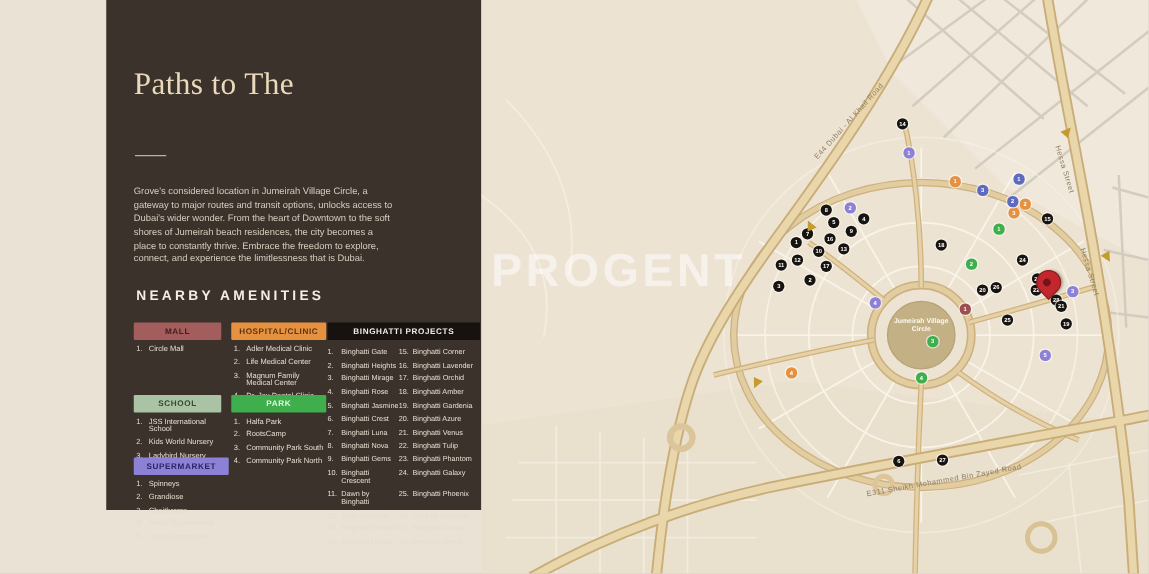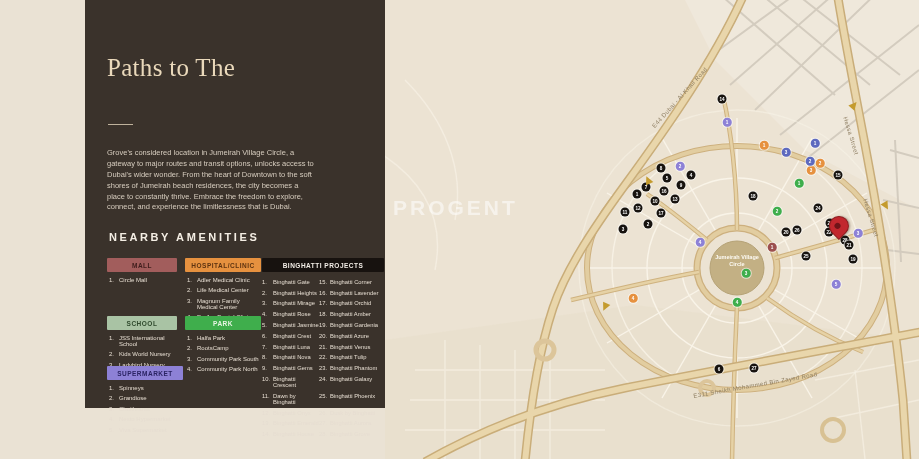--- a/index.html
+++ b/index.html
@@ -24,21 +24,21 @@
   .chip{display:block;text-align:center;font-size:6.5px;font-weight:bold;letter-spacing:.5px;
         padding:3.5px 0;border-radius:1px;}
   .li-row{display:flex;gap:3px;font-size:6px;color:#e6ddd1;margin-top:4.6px;padding-left:2px;}
   .li-num{width:7px;flex:none;}
   .pj-grid{display:grid;grid-template-columns:57px 65px;margin-top:2px;}
   .pj-cell{display:flex;gap:3px;font-size:5.8px;color:#e6ddd1;margin-top:4.8px;}
   .pj-num{width:8px;flex:none;}
   
   .map{position:absolute;left:385px;top:0;width:534px;height:459px;overflow:hidden;}
   .map svg{position:absolute;left:0;top:0;}
-  .watermark{position:absolute;left:8px;top:196px;font-size:21px;font-weight:bold;
+  .watermark{position:absolute;left:8px;top:196px;font-size:37px;font-weight:bold;
              letter-spacing:3px;color:rgba(255,255,255,.55);}
   .road-label{position:absolute;font-size:6px;color:#8f7f63;letter-spacing:.4px;
               white-space:nowrap;transform-origin:0 0;}
   #lbl-e44{left:266px;top:125px;transform:rotate(-48deg);}
   #lbl-hessa-1{left:463px;top:116px;transform:rotate(73deg);}
   #lbl-hessa-2{left:483px;top:198px;transform:rotate(73deg);}
   #lbl-e311{left:308px;top:393px;transform:rotate(-10deg);}
   .center-label{position:absolute;left:329px;top:254px;width:46px;text-align:center;
                 font-size:5.5px;line-height:1.3;font-weight:bold;color:#fdfaf3;}
   .marker{position:absolute;width:9px;height:9px;border-radius:50%;background:#17130f;

